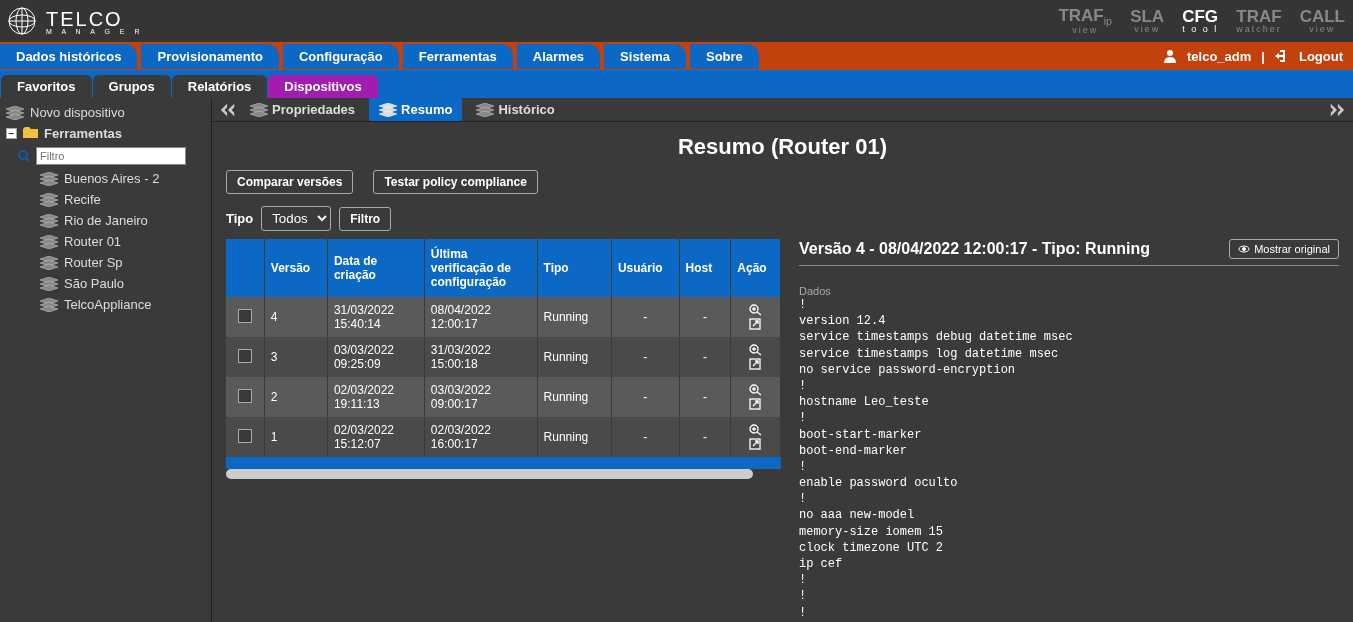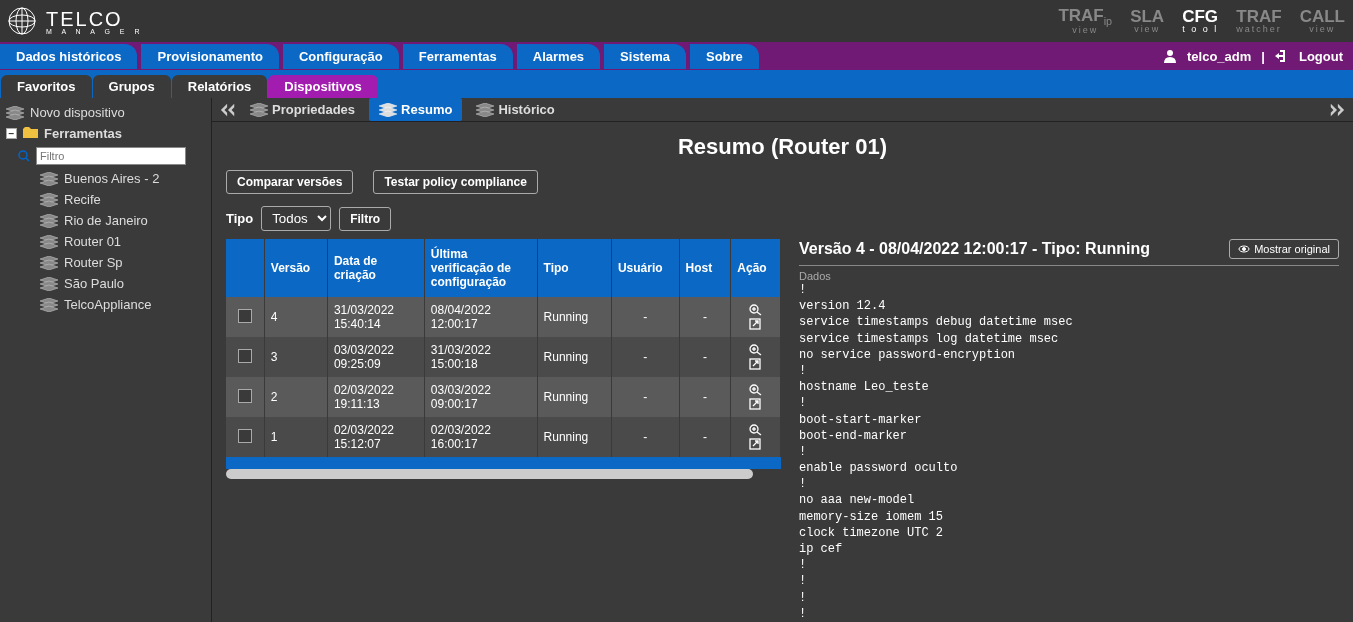--- a/index.html
+++ b/index.html
@@ -7,21 +7,21 @@
 .topbar{height:42px;background:#353535;display:flex;justify-content:space-between;padding:16px 8px}
 .logo{display:flex;align-items:center;gap:6px}
 .logo-icon{width:32px;height:28px}
 .logo-text{font-size:20px;letter-spacing:2px;font-weight:300}
 .logo-sub{font-size:7px;letter-spacing:4px;margin-top:-3px}
 .prod-nav{display:flex;gap:18px;align-items:center}
 .prod{color:#888;text-align:center;line-height:1}
 .prod.active{color:#fff}
 .prod .p1{font-size:17px;font-weight:bold}
 .prod .p2{font-size:9px;letter-spacing:2px}
-.tabbar1{height:28px;background:#701a75;display:flex;align-items:center;justify-content:space-between;padding-right:10px}
+.tabbar1{height:28px;background:#c2410c;display:flex;align-items:center;justify-content:space-between;padding-right:10px}
 .tabs1{display:flex}
 .tab1{background:#0b68c4;color:#fff;padding:5px 16px;font-weight:bold;font-size:13px;margin-right:4px;border-radius:0 12px 0 0;cursor:pointer}
 .userarea{display:flex;gap:10px;align-items:center;color:#fff;font-weight:bold}
 .tabbar2{height:28px;background:#0b68c4;display:flex;align-items:flex-end}
 .tab2{background:#3a3a3a;color:#fff;padding:4px 16px;font-weight:bold;margin-left:1px;border-radius:6px 6px 0 0;cursor:pointer}
 .tab2.active{background:#a21caf}
 .main{display:flex;height:524px}
 .sidebar{width:212px;background:#3a3a3a;border-right:1px solid #222;padding-top:4px}
 .side-item{display:flex;align-items:center;gap:6px;padding:3px 6px;color:#ddd;cursor:pointer}
 .side-item.bold{font-weight:bold}
@@ -43,21 +43,21 @@
 table{width:100%;border-collapse:collapse}
 th{background:#0b68c4;color:#fff;font-weight:bold;padding:8px 6px;text-align:left;font-size:12px;border-right:1px solid #3a3a3a;vertical-align:middle}
 td{padding:6px;border-right:1px solid #3a3a3a;font-size:12px;vertical-align:middle}
 tbody tr:nth-child(odd){background:#5a5a5a}
 tbody tr:nth-child(even){background:#4a4a4a}
 .chk{width:14px;height:14px;border:1px solid #aaa;display:inline-block;background:#3a3a3a}
 .act-icons{display:flex;flex-direction:column;gap:2px;align-items:center}
 .scrollx{height:12px;background:#0b68c4;margin-top:0}
 .scrollx2{height:10px;background:#ccc;margin-top:0;width:95%;border-radius:5px}
 .detail{flex:1;overflow:hidden}
-.detail-head{display:flex;justify-content:space-between;align-items:center;border-bottom:1px solid #888;padding-bottom:6px;margin-bottom:4px}
+.detail-head{display:flex;justify-content:space-between;align-items:center;border-bottom:1px solid #888;padding-bottom:6px;margin-bottom:19px}
 .detail-title{font-size:16px;font-weight:bold}
 .detail-btn{background:#3a3a3a;border:1px solid #aaa;color:#fff;padding:3px 8px;font-size:11px;border-radius:3px;display:flex;align-items:center;gap:4px;cursor:pointer}
 .detail-sub{color:#aaa;font-size:11px;}
 pre{font-family:'Courier New',monospace;font-size:12px;color:#fff;line-height:1.35;white-space:pre}
 .ic{width:16px;height:16px;display:inline-flex;align-items:center;justify-content:center}
 svg{display:block}
 .layer-icon{width:18px;height:14px}
 .folder-icon{width:15px;height:13px;fill:#f0c040}
 .minus-box{width:11px;height:11px;border:1px solid #aaa;display:inline-flex;align-items:center;justify-content:center;font-size:10px;line-height:1;background:#fff;color:#333}
 .mag{width:12px;height:12px}

